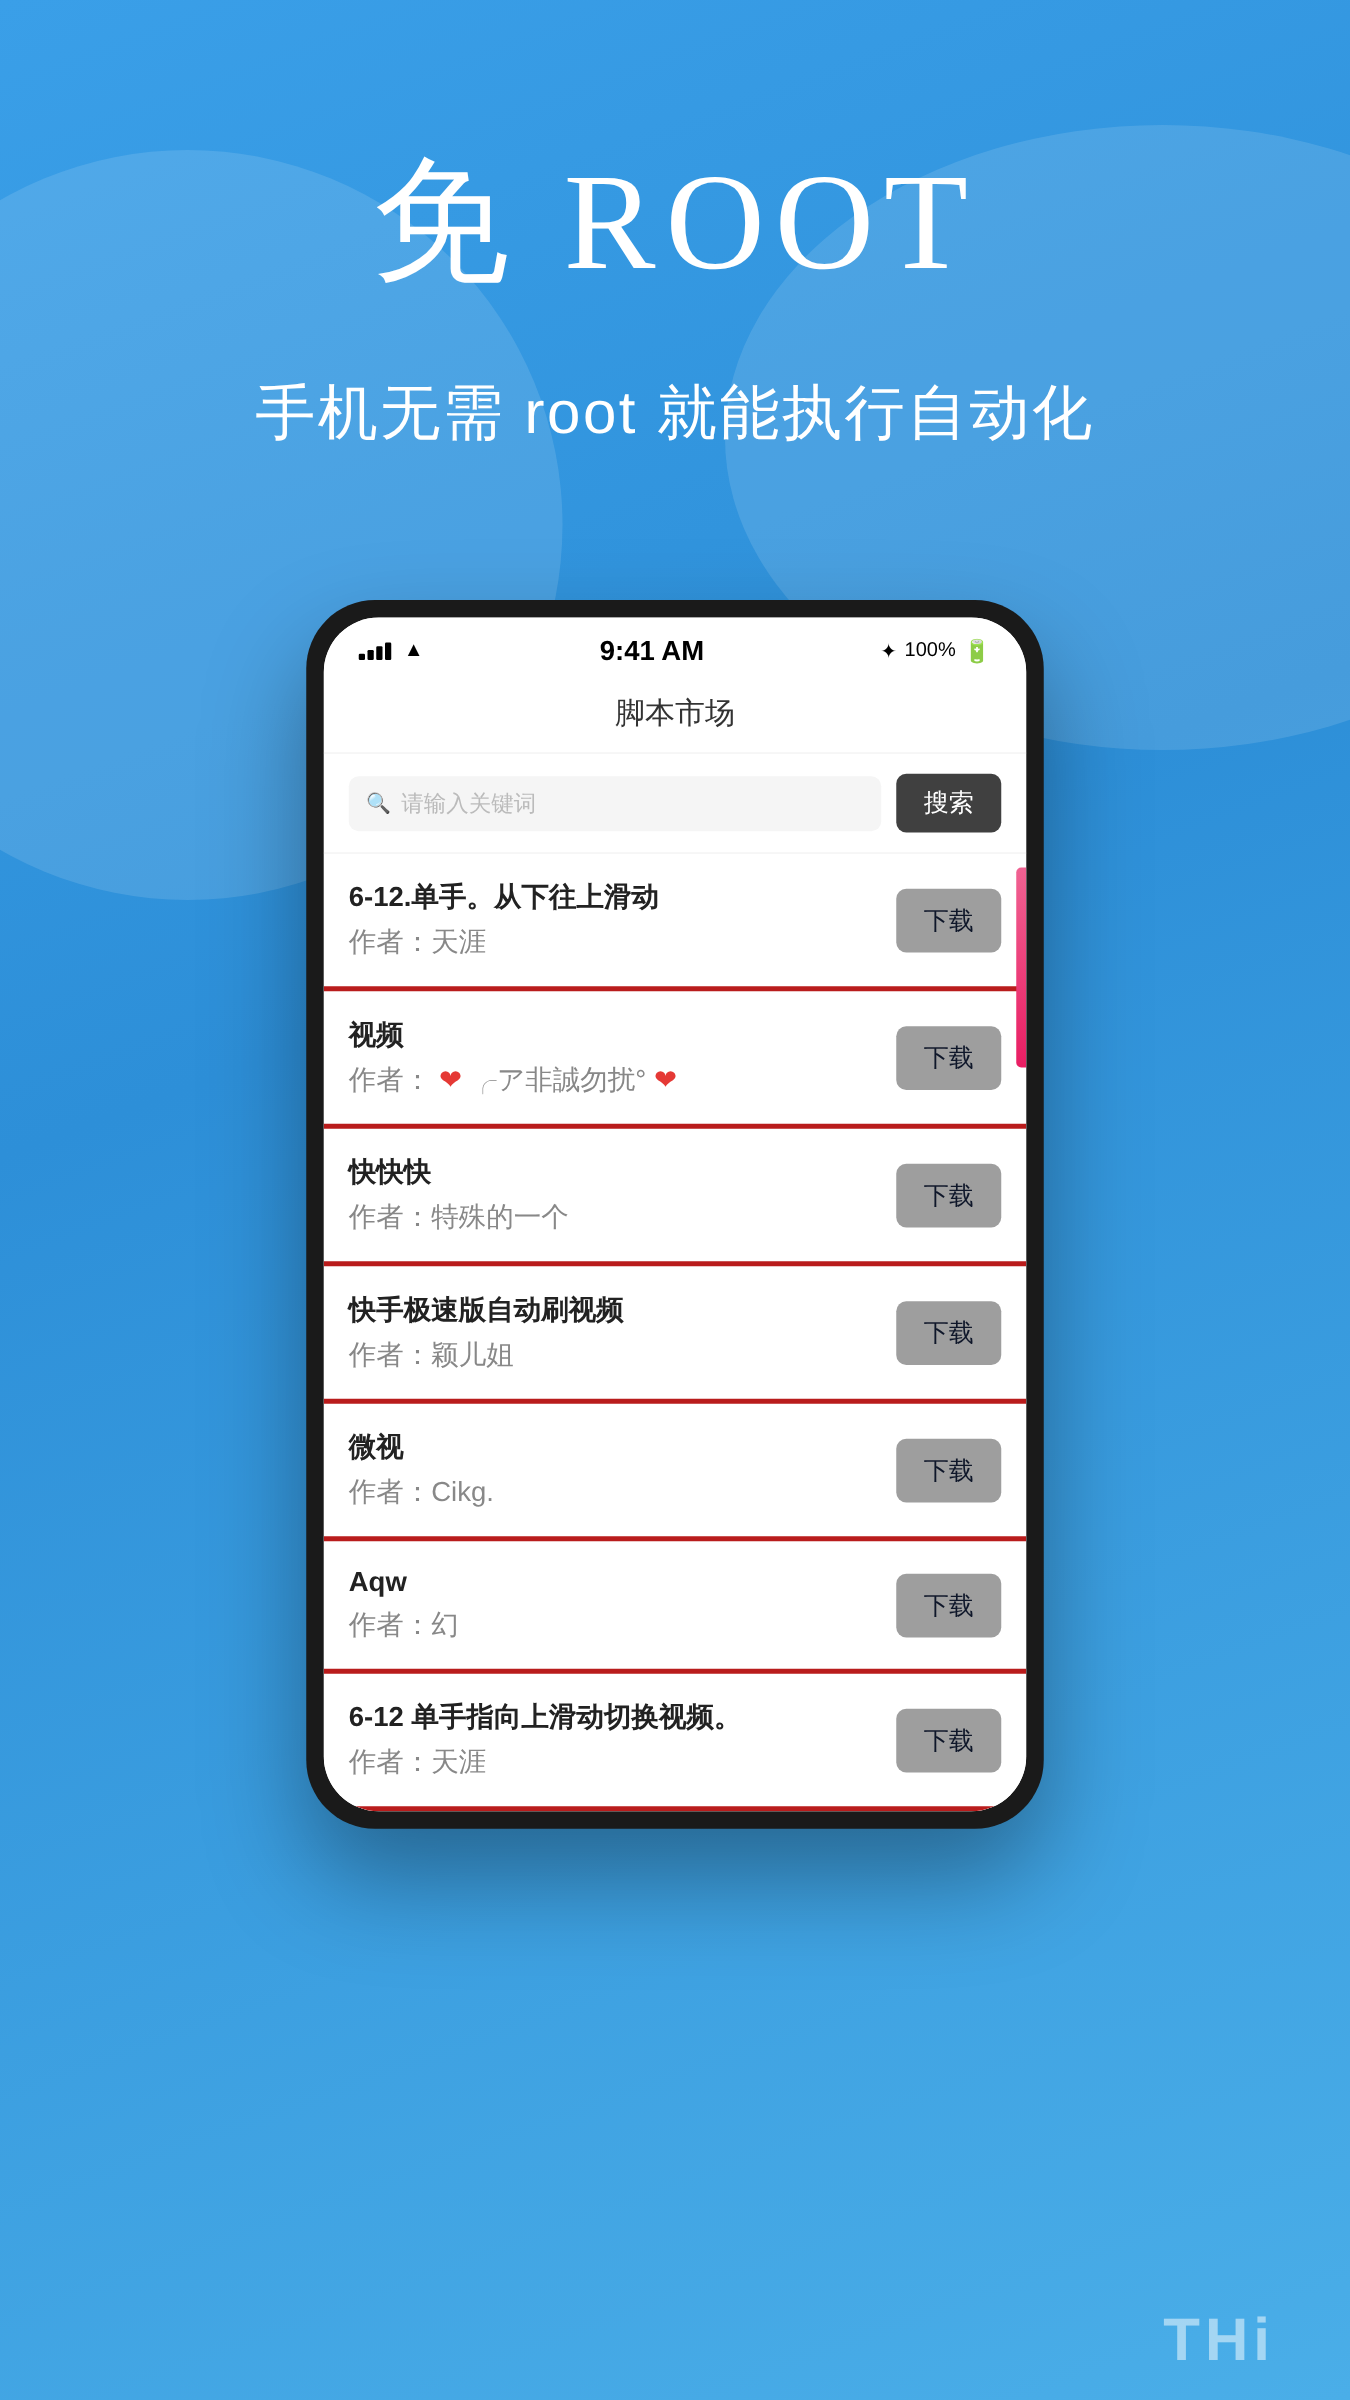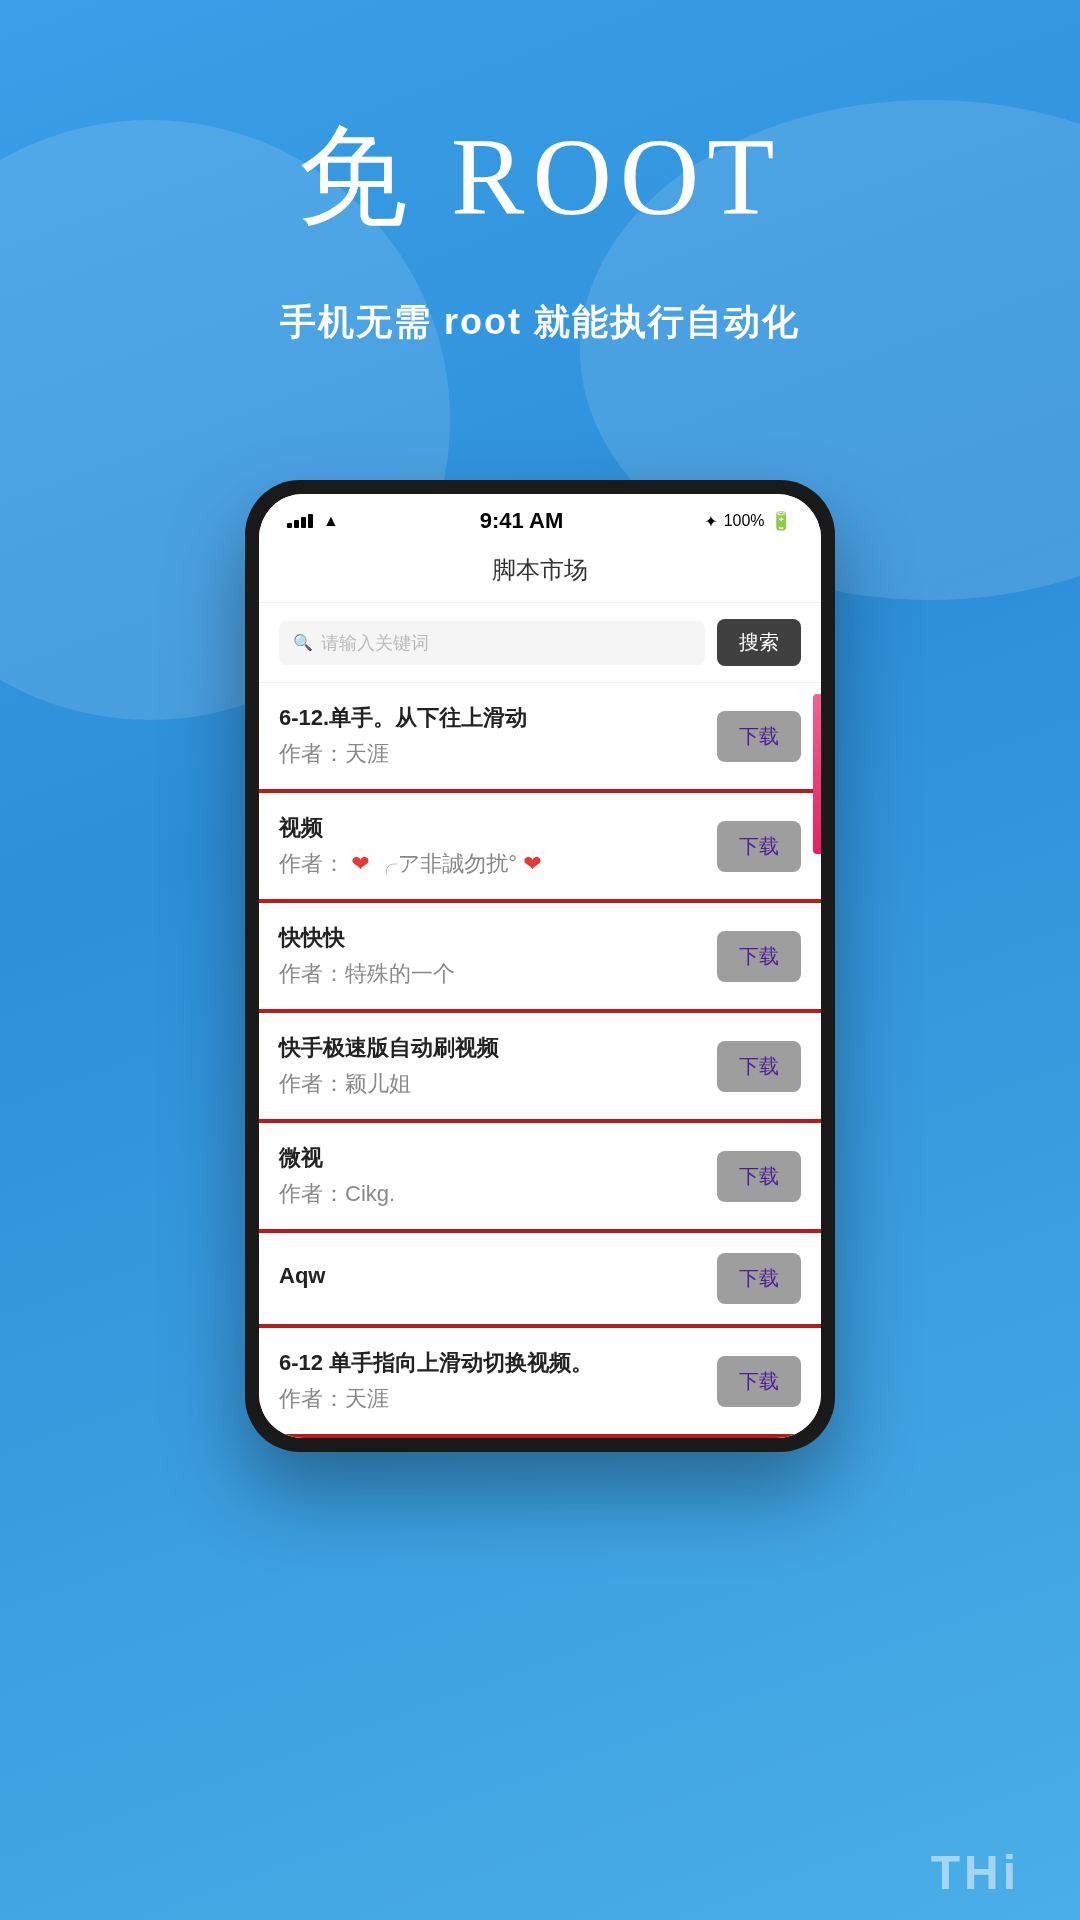--- a/index.html
+++ b/index.html
@@ -46,22 +46,22 @@
     .hero-title {
       font-size: 110px;
       font-weight: 300;
       color: #ffffff;
       letter-spacing: 8px;
       line-height: 1.1;
       font-family: "PingFang SC", serif;
     }
 
     .hero-subtitle {
-      font-size: 36px;
-      font-weight: 700;
+      font-size: 48px;
+      font-weight: 400;
       color: #ffffff;
       margin-top: 60px;
       letter-spacing: 2px;
     }
 
     
     .phone-container {
       position: absolute;
       top: 480px;
       left: 50%;
@@ -213,21 +213,21 @@
       font-size: 22px;
       color: #888;
     }
 
     .author-emoji {
       color: #e53935;
     }
 
     .download-btn {
       background: #9e9e9e;
-      color: #4c1d95;
+      color: #0f172a;
       border: none;
       border-radius: 8px;
       padding: 12px 22px;
       font-size: 20px;
       cursor: pointer;
       min-width: 80px;
       text-align: center;
     }
 
     
@@ -338,20 +338,21 @@
           <div class="script-info">
             <div class="script-name">微视</div>
             <div class="script-author">作者：Cikg.</div>
           </div>
           <button class="download-btn">下载</button>
         </div>
 
         <div class="script-item">
           <div class="script-info">
             <div class="script-name">Aqw</div>
+            <div class="script-author">作者：幻</div>
           </div>
           <button class="download-btn">下载</button>
         </div>
 
         <div class="script-item">
           <div class="script-info">
             <div class="script-name">6-12 单手指向上滑动切换视频。</div>
             <div class="script-author">作者：天涯</div>
           </div>
           <button class="download-btn">下载</button>

